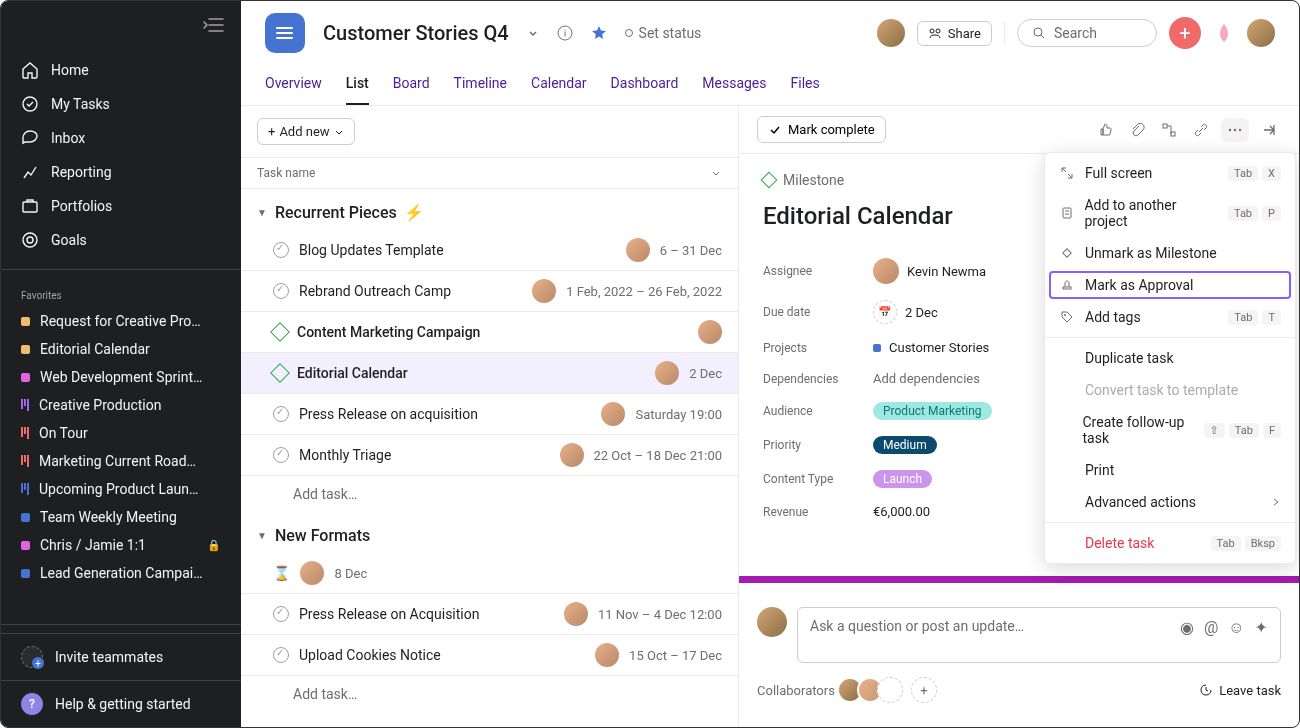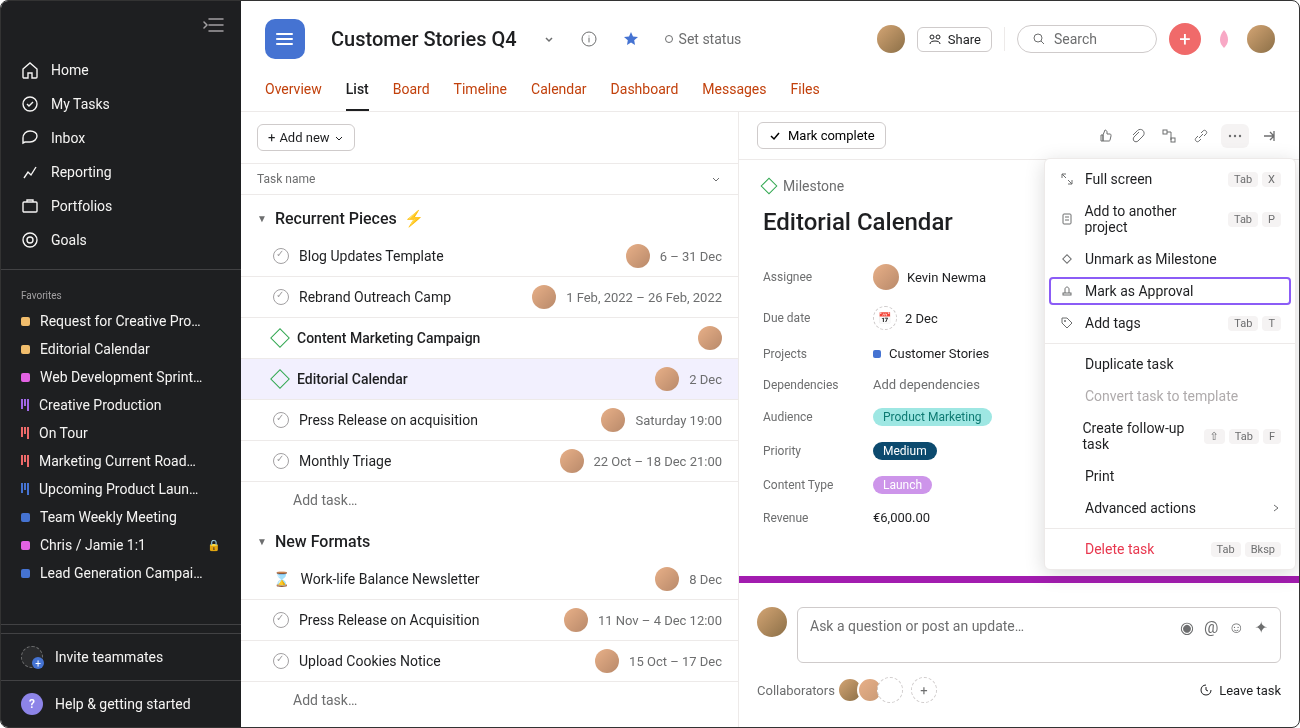--- a/index.html
+++ b/index.html
@@ -26,38 +26,38 @@
 .invite-item, .help-item { display: flex; align-items: center; gap: 12px; padding: 12px 20px; color: #f5f4f3; cursor: pointer; border-top: 1px solid #424244; }
 .help-badge { width: 22px; height: 22px; border-radius: 50%; background: #8d84e8; color: #fff; display: flex; align-items: center; justify-content: center; font-size: 12px; font-weight: 600; }
 .invite-avatar { width: 22px; height: 22px; border-radius: 50%; background: #2a2b2d; border: 1.5px dashed #6d6e6f; position: relative; }
 .invite-avatar::after { content: "+"; position: absolute; bottom: -2px; right: -2px; background: #4573d2; color: #fff; width: 12px; height: 12px; border-radius: 50%; font-size: 10px; display: flex; align-items: center; justify-content: center; }
 
 
 .main { flex: 1; display: flex; flex-direction: column; min-width: 0; }
 
 
 .header { padding: 12px 24px 0; border-bottom: 1px solid #edeae9; }
-.header-row1 { display: flex; align-items: center; gap: 26px; margin-top: 6px; }
+.header-row1 { display: flex; align-items: center; gap: 18px; }
 .project-icon { width: 40px; height: 40px; border-radius: 10px; background: #4573d2; display: flex; align-items: center; justify-content: center; color: #fff; }
 .project-title { font-size: 20px; font-weight: 500; color: #1e1f21; }
 .chevron-down { color: #6d6e6f; }
 .info-icon { color: #6d6e6f; cursor: pointer; }
 .star-icon { color: #4573d2; cursor: pointer; }
 .status-btn { color: #6d6e6f; font-size: 14px; cursor: pointer; display: flex; align-items: center; gap: 6px; }
 .status-dot { width: 8px; height: 8px; border: 1.5px solid #6d6e6f; border-radius: 50%; }
 .header-right { margin-left: auto; display: flex; align-items: center; gap: 12px; }
 .avatar { width: 28px; height: 28px; border-radius: 50%; background: linear-gradient(135deg, #d4a574, #8b6f47); }
 .share-btn { display: flex; align-items: center; gap: 6px; padding: 4px 10px; border: 1px solid #cfcbcb; border-radius: 6px; font-size: 13px; color: #1e1f21; cursor: pointer; }
 .vdivider { width: 1px; height: 24px; background: #edeae9; }
 .search-box { display: flex; align-items: center; gap: 8px; padding: 5px 14px; border: 1px solid #cfcbcb; border-radius: 16px; color: #6d6e6f; font-size: 14px; width: 140px; }
 .add-circle { width: 32px; height: 32px; border-radius: 50%; background: #f06a6a; color: #fff; display: flex; align-items: center; justify-content: center; font-size: 20px; cursor: pointer; }
 .upgrade-icon { color: #f1bd6c; }
 
 .tabs { display: flex; gap: 24px; margin-top: 14px; }
-.tab { padding: 8px 0 12px; font-size: 14px; color: #c2410c; cursor: pointer; border-bottom: 2px solid transparent; }
+.tab { padding: 8px 0 12px; font-size: 14px; color: #4c1d95; cursor: pointer; border-bottom: 2px solid transparent; }
 .tab.active { color: #1e1f21; font-weight: 500; border-bottom-color: #1e1f21; }
 
 
 .content { flex: 1; display: flex; min-height: 0; }
 .left-pane { flex: 1; border-right: 1px solid #edeae9; display: flex; flex-direction: column; min-width: 0; }
 .right-pane { width: 560px; display: flex; flex-direction: column; position: relative; }
 
 
 .list-toolbar { padding: 12px 16px; display: flex; }
 .add-new-btn { display: flex; align-items: center; gap: 4px; padding: 5px 10px; border: 1px solid #cfcbcb; border-radius: 6px; font-size: 13px; color: #1e1f21; cursor: pointer; }
@@ -387,21 +387,20 @@
             <span class="task-avatar"></span>
             <span class="task-date">22 Oct – 18 Dec 21:00</span>
           </div>
           <div class="add-task-row">Add task…</div>
           <div class="section-header">
             <span class="caret">▼</span>
             <span>New Formats</span>
           </div>
           <div class="task-row">
             <span class="hourglass">⌛</span>
-            <span class="task-name">Work-life Balance Newsletter</span>
             <span class="task-avatar"></span>
             <span class="task-date">8 Dec</span>
           </div>
           <div class="task-row">
             <span class="complete-circle"></span>
             <span class="task-name">Press Release on Acquisition</span>
             <span class="task-avatar"></span>
             <span class="task-date">11 Nov – 4 Dec 12:00</span>
           </div>
           <div class="task-row">

